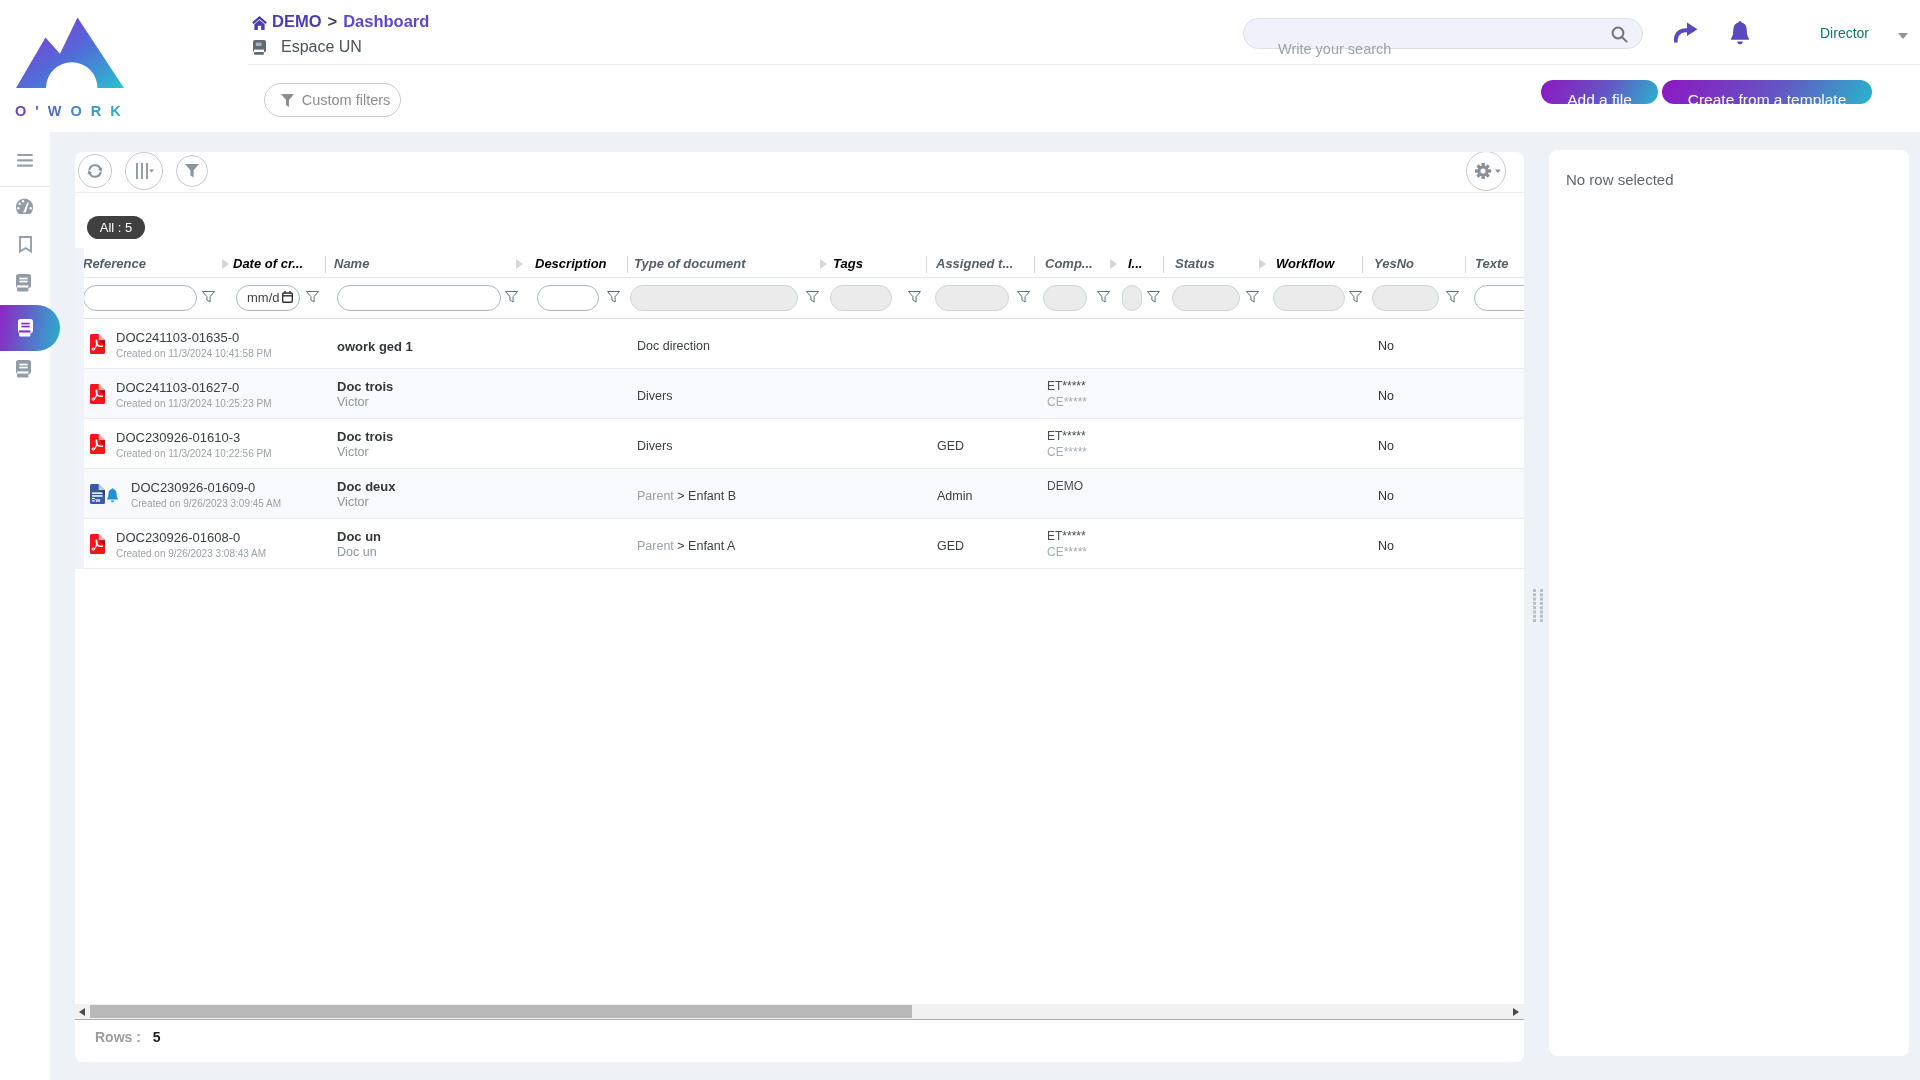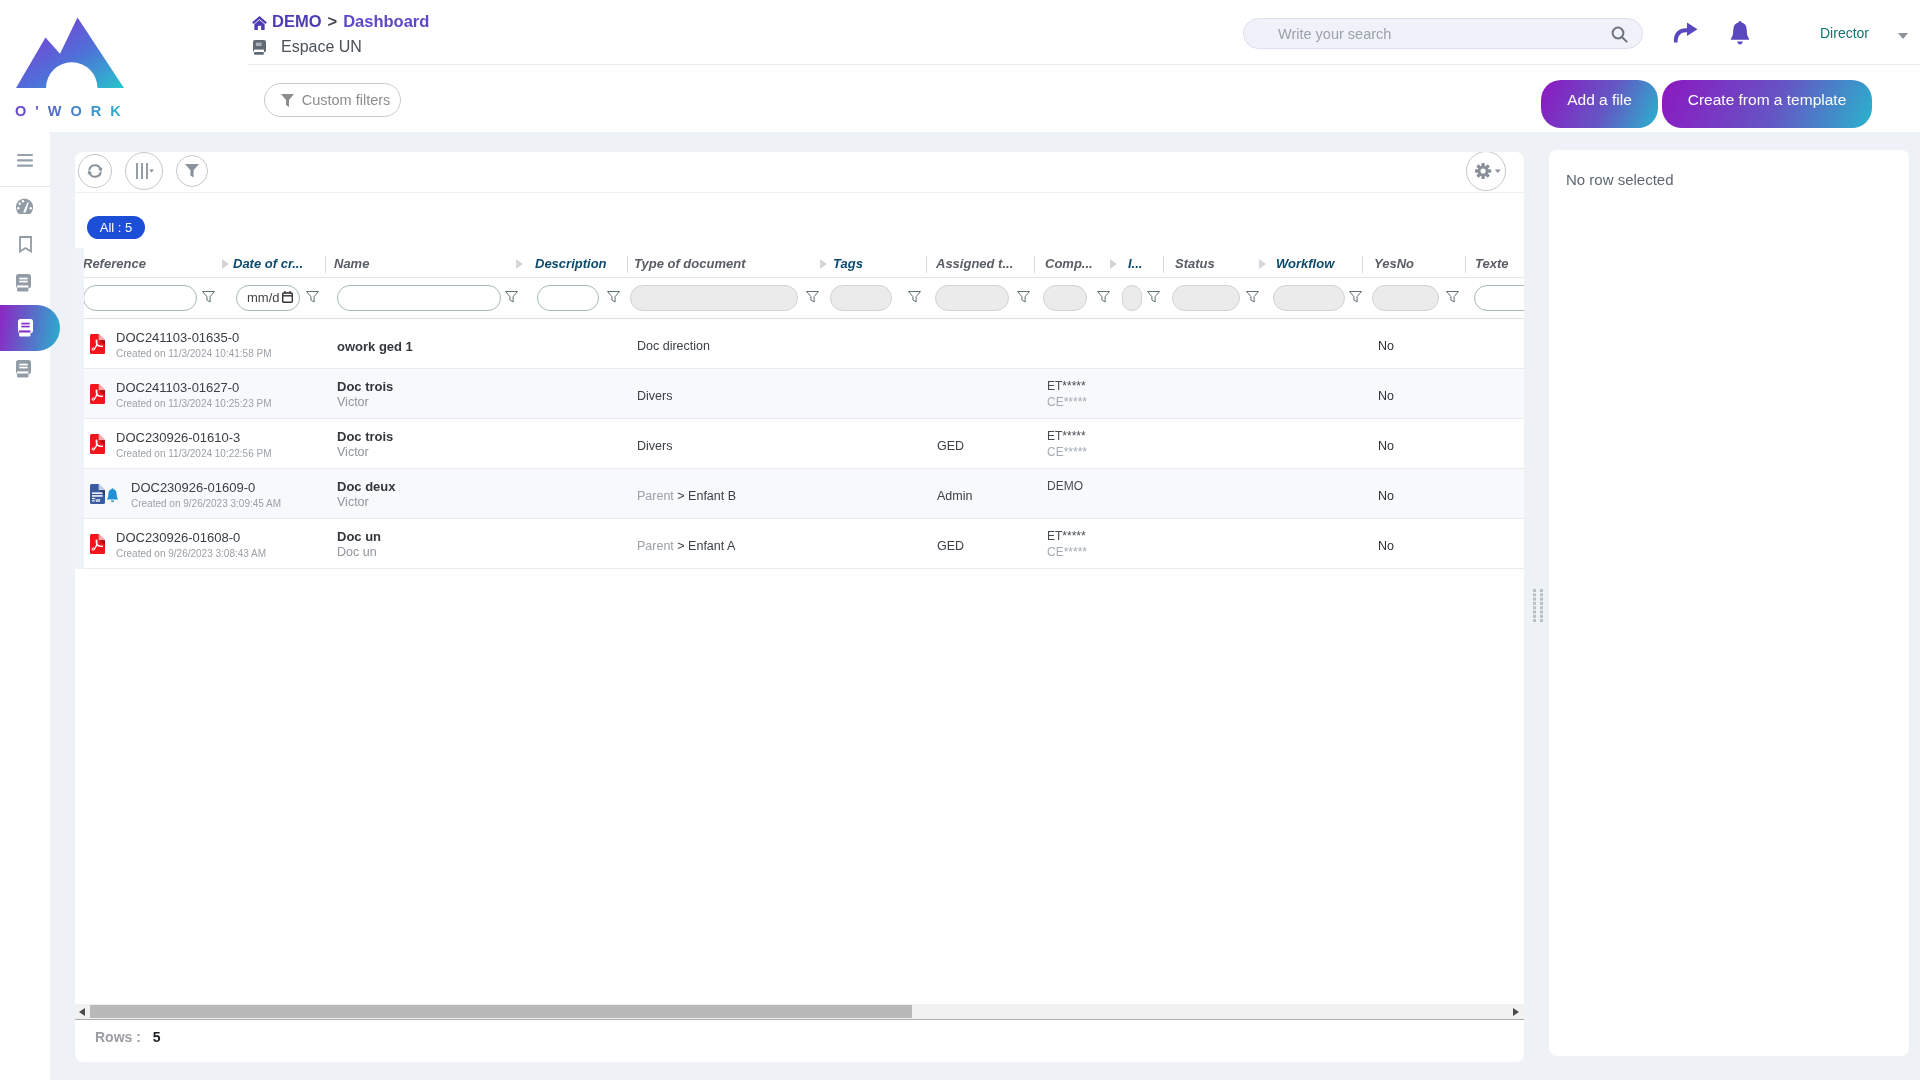--- a/index.html
+++ b/index.html
@@ -7,41 +7,41 @@
 body { font-family:"Liberation Sans", sans-serif; background:#eef1f6; position:relative; }
 .abs { position:absolute; }
 
 #header { position:absolute; left:0; top:0; width:1920px; height:132px; background:#fff; }
 #hline { position:absolute; left:248px; top:64px; right:0; height:1px; background:#e9ecef; }
 #crumb { position:absolute; left:252px; top:12px; font-size:16.5px; font-weight:bold; color:#4c3cb4; }
 #crumb .sep { color:#45464d; font-weight:bold; padding:0 6px; }
 #crumb .dash { color:#5b49c9; }
 #espace { position:absolute; left:281px; top:38px; font-size:16px; color:#4a5158; }
 #searchpill { position:absolute; left:1243px; top:18px; width:400px; height:31px; background:#f1f2f9; border:1px solid #dcdfee; border-radius:16px; }
-#searchpill .ph { position:absolute; left:34px; top:7px; font-size:14.5px; color:#9aa2ac; }
+#searchpill .ph { position:absolute; left:34px; top:22px; font-size:14.5px; color:#9aa2ac; }
 #director { position:absolute; left:1820px; top:25px; font-size:14px; color:#0f766e; }
 #dircaret { position:absolute; left:1898px; top:33px; width:0; height:0; border-left:5px solid transparent; border-right:5px solid transparent; border-top:6px solid #8d939a; }
-.gradbtn { position:absolute; height:48px; border-radius:20px; background:linear-gradient(115deg,#8d17c1 0%,#6456c4 55%,#29b4cc 100%); color:#fff; font-size:15.5px; text-align:center; line-height:40px; }
+.gradbtn { position:absolute; height:24px; border-radius:20px; background:linear-gradient(115deg,#8d17c1 0%,#6456c4 55%,#29b4cc 100%); color:#fff; font-size:15.5px; text-align:center; line-height:40px; }
 #btnadd { left:1541px; top:80px; width:117px; }
 #btncreate { left:1662px; top:80px; width:210px; }
 #customf { position:absolute; left:264px; top:83px; width:137px; height:34px; border:1px solid #c9cacc; border-radius:17px; color:#8c8d90; font-size:14.5px; line-height:32px; text-align:center; padding-left:6px; }
 
 #sidebar { position:absolute; left:0; top:132px; width:50px; height:948px; background:#fff; }
 #sbline { position:absolute; left:0; top:54px; width:50px; height:1px; background:#e4e7ea; }
 #active { position:absolute; left:0; top:173px; width:60px; height:46px; border-radius:0 23px 23px 0; background:linear-gradient(100deg,#8e24c4 0%,#28b2cd 100%); }
 
 #card { position:absolute; left:75px; top:152px; width:1449px; height:910px; background:#fff; border-radius:8px; overflow:hidden; }
 .circ { position:absolute; border:1px solid #c3c8cd; border-radius:50%; background:#fff; }
 #tooldiv { position:absolute; left:0; top:40px; width:1449px; height:1px; background:#edeff1; }
 #ftsearch { position:absolute; left:976px; top:4px; width:399px; height:31px; border:1px solid #ccd2d8; border-radius:16px; }
 #ftsearch span { position:absolute; left:16px; top:6px; font-size:15px; color:#8b98a8; }
-#badge { position:absolute; left:12px; top:64px; width:58px; height:23px; background:#1d4ed8; border-radius:12px; color:#fff; font-size:13px; text-align:center; line-height:23px; }
+#badge { position:absolute; left:12px; top:64px; width:58px; height:23px; background:#404040; border-radius:12px; color:#fff; font-size:13px; text-align:center; line-height:23px; }
 
 .hcell { position:absolute; top:104px; font-size:13px; font-weight:bold; color:#595e64; white-space:nowrap;font-style:italic; }
-.hgray { color:#0c4a6e; }
+.hgray { color:#000000; }
 .htri { position:absolute; top:107px; width:0; height:0; border-top:5px solid transparent; border-bottom:5px solid transparent; border-left:7px solid #d3d7db; }
 .hsep { position:absolute; top:104px; width:1px; height:17px; background:#d7dadd; }
 #hdrline { position:absolute; left:0; top:125px; width:1449px; height:1px; background:#e3e6e9; }
 
 .fin { position:absolute; top:133px; height:26px; border:1px solid #a7b9bd; border-radius:13px; background:#fff; }
 .fdis { background:#ebebeb; border:1px solid #ccd5d5; }
 .funnel { position:absolute; top:139px; }
 #filtline { position:absolute; left:0; top:166px; width:1449px; height:1px; background:#dde0e4; }
 
 .row { position:absolute; left:0; width:1449px; height:50px; }

